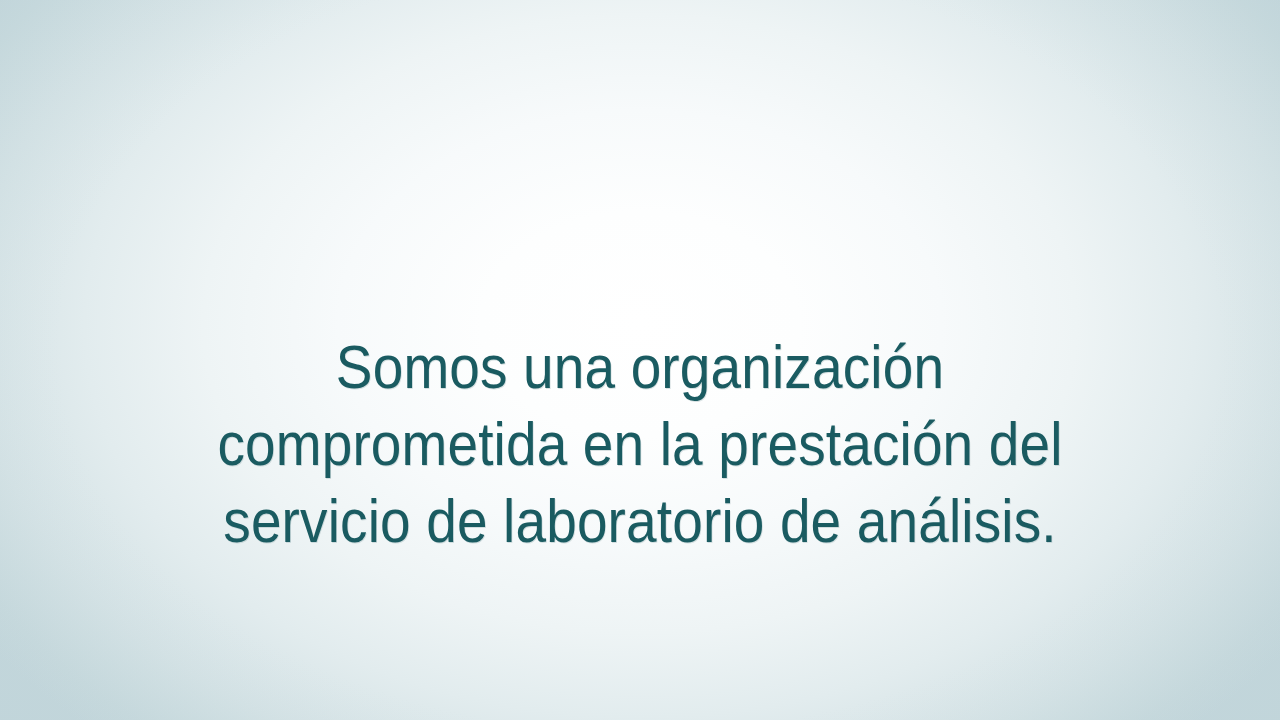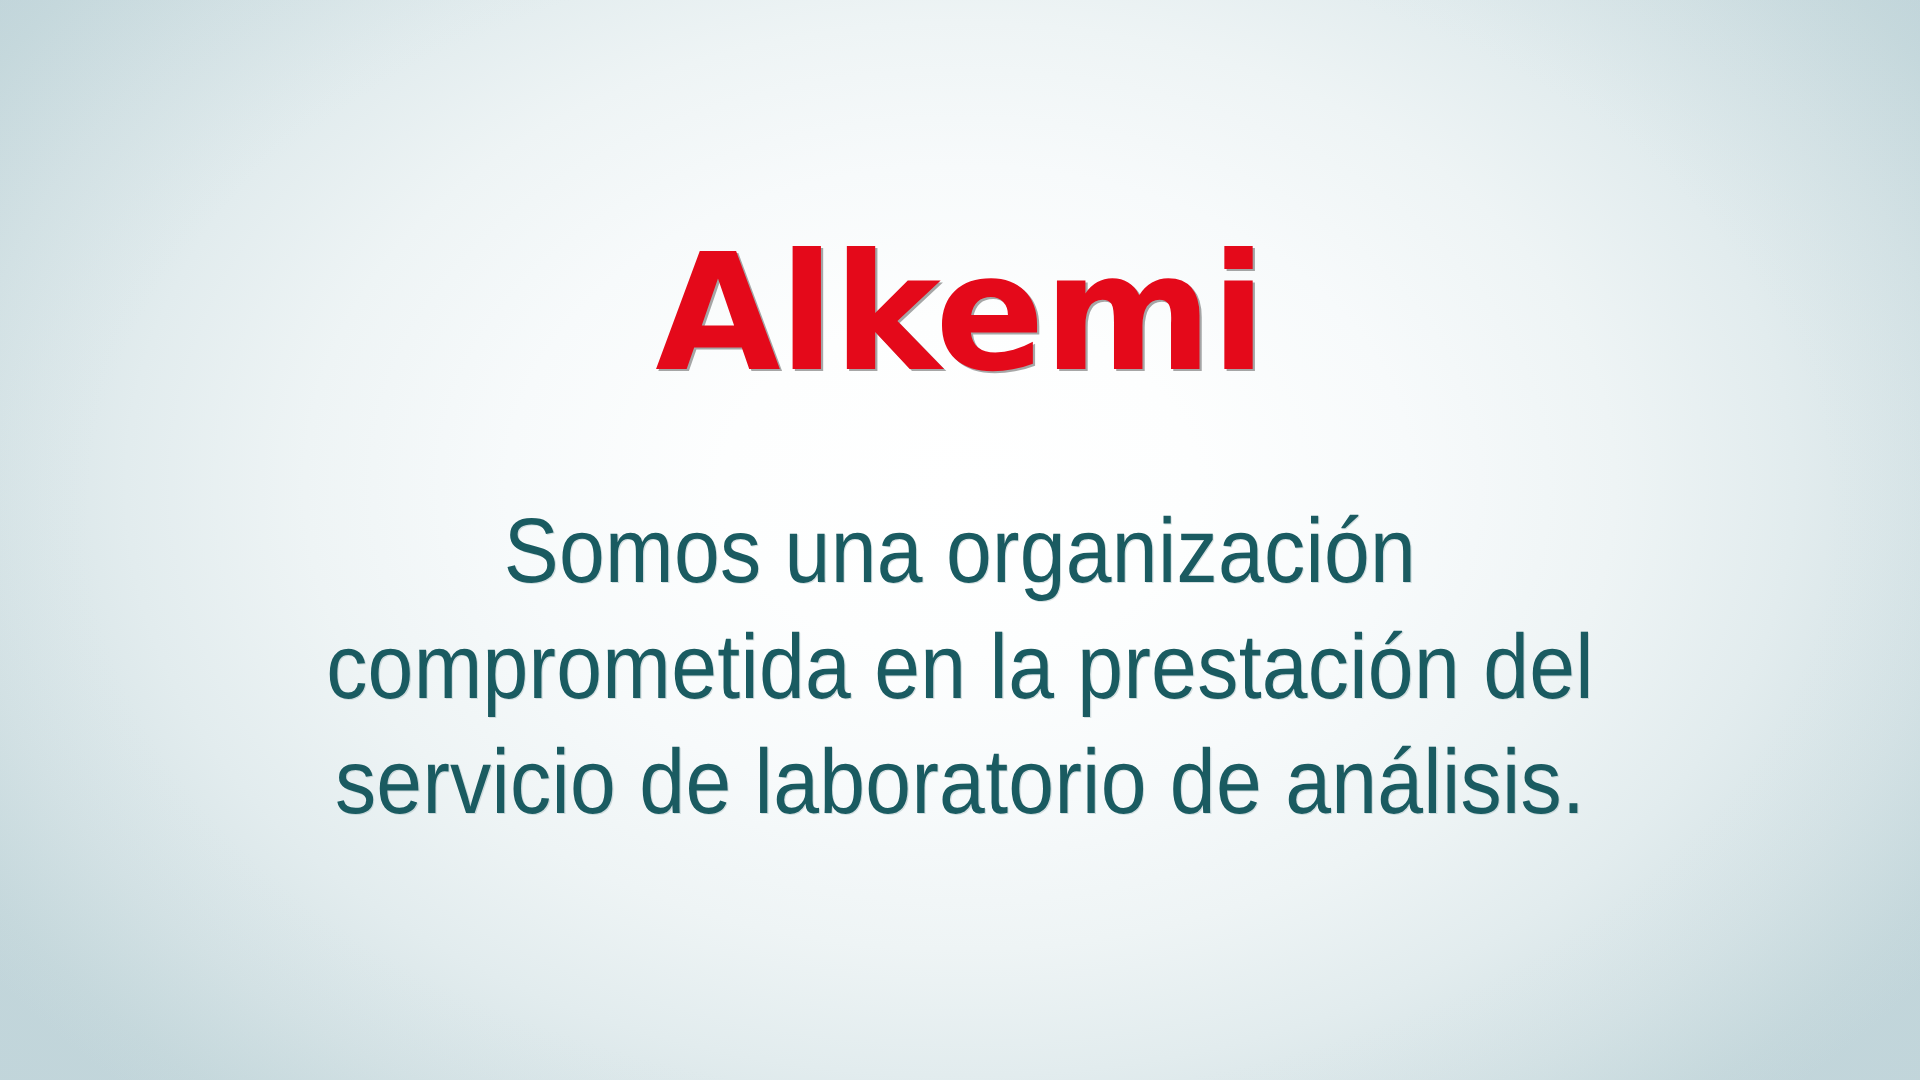--- a/index.html
+++ b/index.html
@@ -100,21 +100,20 @@
     white-space: nowrap;
   }
 </style>
 </head>
 <body>
 
 <div id="slide">
 
   <div class="content">
 
-    <div class="title">Alkemi</div>
 
     <div class="subtitle">
       <span class="subtitle-line">Somos una organización</span>
       <span class="subtitle-line">comprometida en la prestación del</span>
       <span class="subtitle-line">servicio de laboratorio de análisis.</span>
     </div>
 
   </div>
 
 </div>

